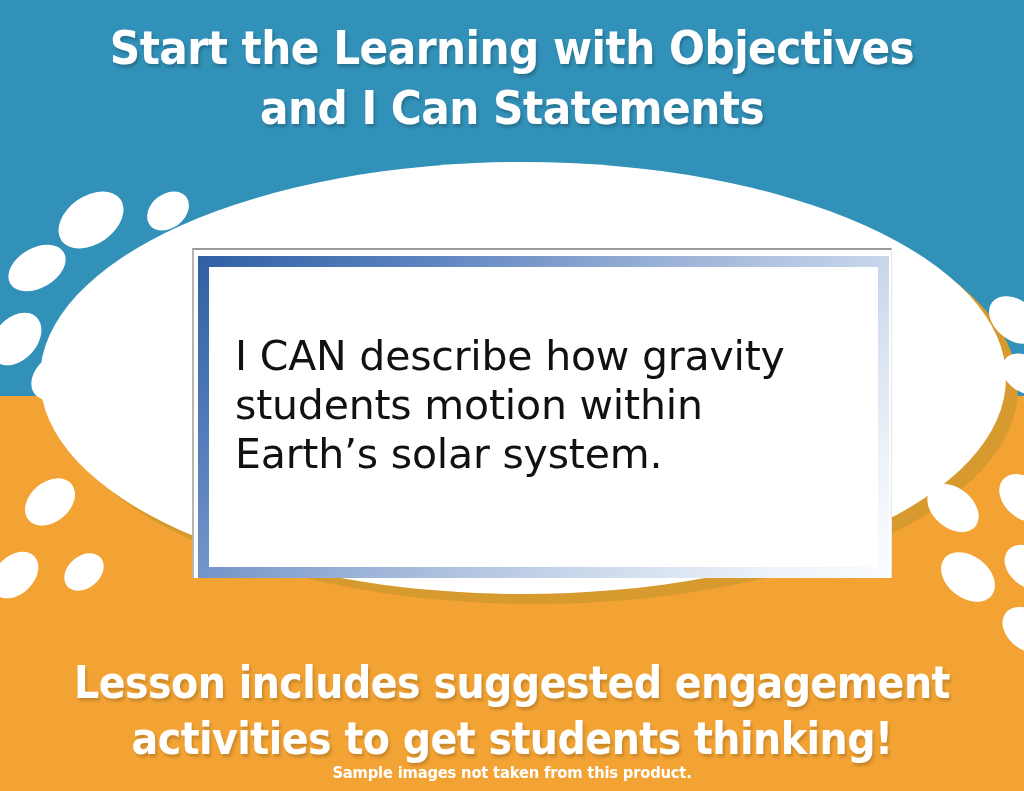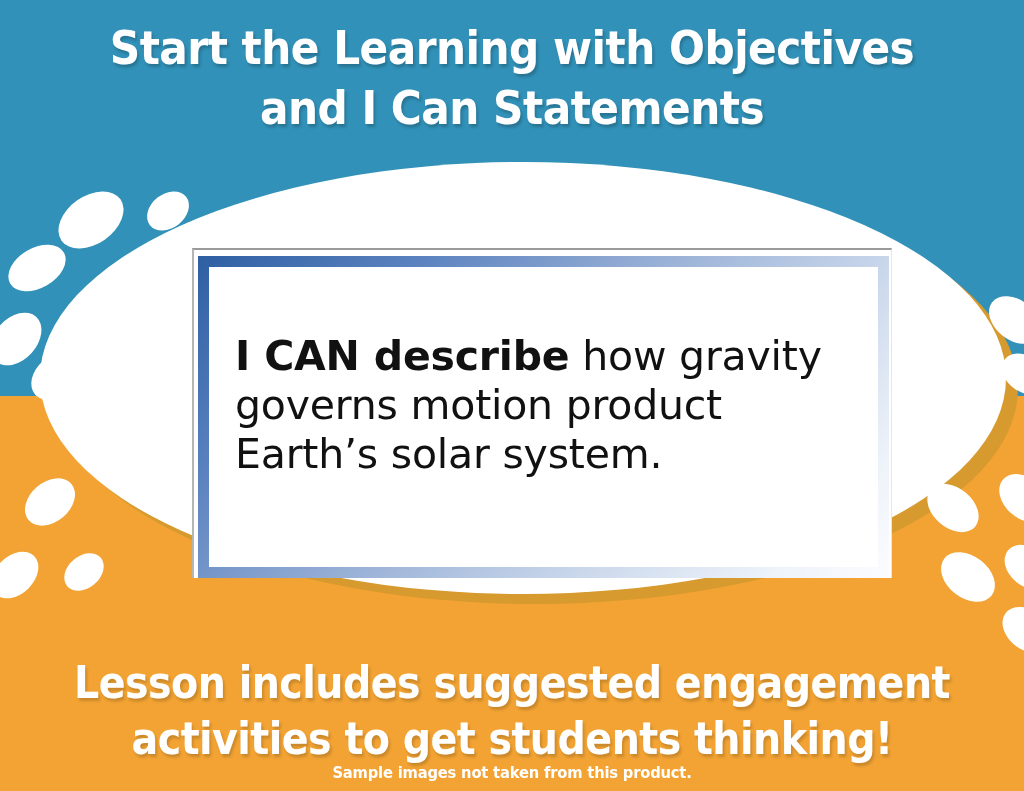--- a/index.html
+++ b/index.html
@@ -99,21 +99,21 @@
     padding: 24px 26px 0 26px;
   }
   .card-text {
     font-family: "DejaVu Sans", "Liberation Sans", sans-serif;
     font-size: 41px;
     line-height: 1.19;
     color: #111111;
     letter-spacing: -0.2px;
   }
   .card-text b {
-    font-weight: bold;
+    font-weight: normal;
   }
 
   
   .title {
     position: absolute;
     left: 0;
     top: 18px;
     width: 1024px;
     text-align: center;
     color: #ffffff;
@@ -188,21 +188,21 @@
       <div class="splash" style="left: 996px; top: 478px; width: 56px; height: 40px; transform: rotate(42deg);"></div>
       <div class="splash" style="left: 938px; top: 556px; width: 60px; height: 42px; transform: rotate(38deg);"></div>
       <div class="splash" style="left: 1002px; top: 548px; width: 52px; height: 38px; transform: rotate(40deg);"></div>
       <div class="splash" style="left: 1000px; top: 610px; width: 56px; height: 40px; transform: rotate(36deg);"></div>
     </div>
 
   <div class="card-wrap">
     <div class="card-outerframe"></div>
     <div class="card-gradframe">
       <div class="card-inner">
-        <p class="card-text"><b>I CAN describe</b><span> how gravity governs motion product Earth’s solar system.</span></p>
+        <p class="card-text"><b>I CAN describe</b><span> how gravity students motion within Earth’s solar system.</span></p>
       </div>
     </div>
   </div>
 
   <div class="title">
     <div>Start the Learning with Objectives</div>
     <div>and  I Can Statements</div>
   </div>
 
   <div class="footline">

